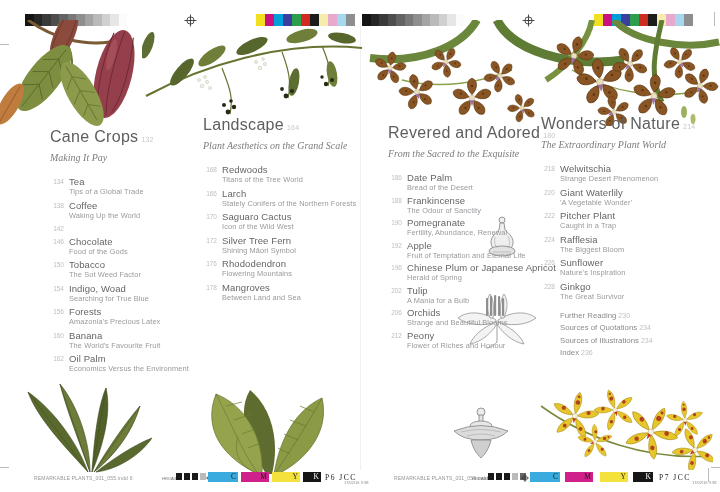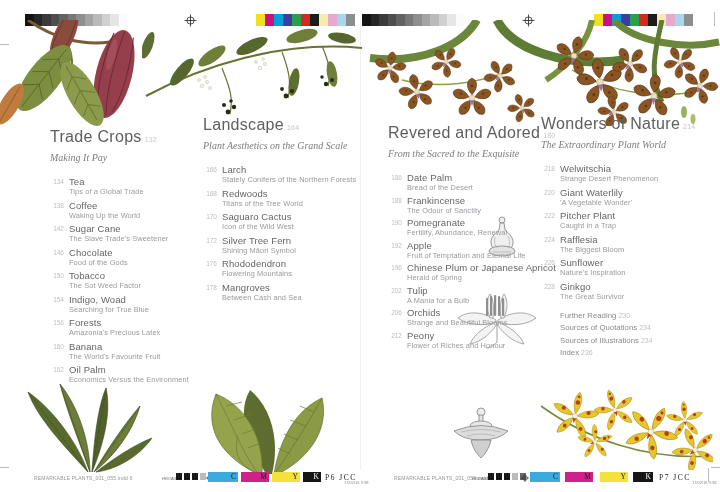--- a/index.html
+++ b/index.html
@@ -319,21 +319,21 @@
     <path d="M8,18 C55,52 115,72 176,68" stroke="#7b8b3c" stroke-width="1.6" fill="none"></path>
     <use href="#torc" transform="translate(42,28) scale(1.15) rotate(12)"></use>
     <use href="#torc" transform="translate(82,22) rotate(-18)"></use>
     <use href="#torc" transform="translate(118,44) scale(1.3) rotate(30)"></use>
     <use href="#torc" transform="translate(152,32) scale(0.9) rotate(-5)"></use>
     <use href="#torc" transform="translate(162,62) scale(1.1) rotate(48)"></use>
     <use href="#torc" transform="translate(62,54) scale(0.85) rotate(70)"></use>
   </svg>
 
   <section class="col s0" style="left:50px;top:128px;width:142px">
-    <h1 class="sec-title"><span>Trade Crops</span><span class="sec-page">132</span></h1>
+    <h1 class="sec-title"><span>Cane Crops</span><span class="sec-page">132</span></h1>
     <div class="sec-sub">Making It Pay</div>
     <div class="entries">
 
         <div class="entry">
           <div class="e-num">134</div>
           <div class="e-body">
             <div class="e-title">Tea</div>
             <div class="e-desc">Tips of a Global Trade</div>
           </div>
         </div>
@@ -341,24 +341,20 @@
         <div class="entry">
           <div class="e-num">138</div>
           <div class="e-body">
             <div class="e-title">Coffee</div>
             <div class="e-desc">Waking Up the World</div>
           </div>
         </div>
 
         <div class="entry">
           <div class="e-num">142</div>
-          <div class="e-body">
-            <div class="e-title">Sugar Cane</div>
-            <div class="e-desc">The Slave Trade's Sweetener</div>
-          </div>
         </div>
 
         <div class="entry">
           <div class="e-num">146</div>
           <div class="e-body">
             <div class="e-title">Chocolate</div>
             <div class="e-desc">Food of the Gods</div>
           </div>
         </div>
 
@@ -403,36 +399,36 @@
         </div>
       </div>
   </section>
 
   <section class="col s1" style="left:203px;top:116px;width:165px">
     <h1 class="sec-title"><span>Landscape</span><span class="sec-page">164</span></h1>
     <div class="sec-sub">Plant Aesthetics on the Grand Scale</div>
     <div class="entries">
 
         <div class="entry">
+          <div class="e-num">168</div>
+          <div class="e-body">
+            <div class="e-title">Redwoods</div>
+            <div class="e-desc">Titans of the Tree World</div>
+          </div>
+        </div>
+
+        <div class="entry">
           <div class="e-num">166</div>
           <div class="e-body">
             <div class="e-title">Larch</div>
             <div class="e-desc">Stately Conifers of the Northern Forests</div>
           </div>
         </div>
 
         <div class="entry">
-          <div class="e-num">168</div>
-          <div class="e-body">
-            <div class="e-title">Redwoods</div>
-            <div class="e-desc">Titans of the Tree World</div>
-          </div>
-        </div>
-
-        <div class="entry">
           <div class="e-num">170</div>
           <div class="e-body">
             <div class="e-title">Saguaro Cactus</div>
             <div class="e-desc">Icon of the Wild West</div>
           </div>
         </div>
 
         <div class="entry">
           <div class="e-num">172</div>
           <div class="e-body">
@@ -447,21 +443,21 @@
           <div class="e-body">
             <div class="e-title">Rhododendron</div>
             <div class="e-desc">Flowering Mountains</div>
           </div>
         </div>
 
         <div class="entry">
           <div class="e-num">178</div>
           <div class="e-body">
             <div class="e-title">Mangroves</div>
-            <div class="e-desc">Between Cash and Sea</div>
+            <div class="e-desc">Between Land and Sea</div>
           </div>
         </div>
       </div>
   </section>
 
   <section class="col s2" style="left:388px;top:124px;width:160px">
     <h1 class="sec-title"><span>Revered and Adored</span><span class="sec-page">180</span></h1>
     <div class="sec-sub">From the Sacred to the Exquisite</div>
     <div class="entries">
 

